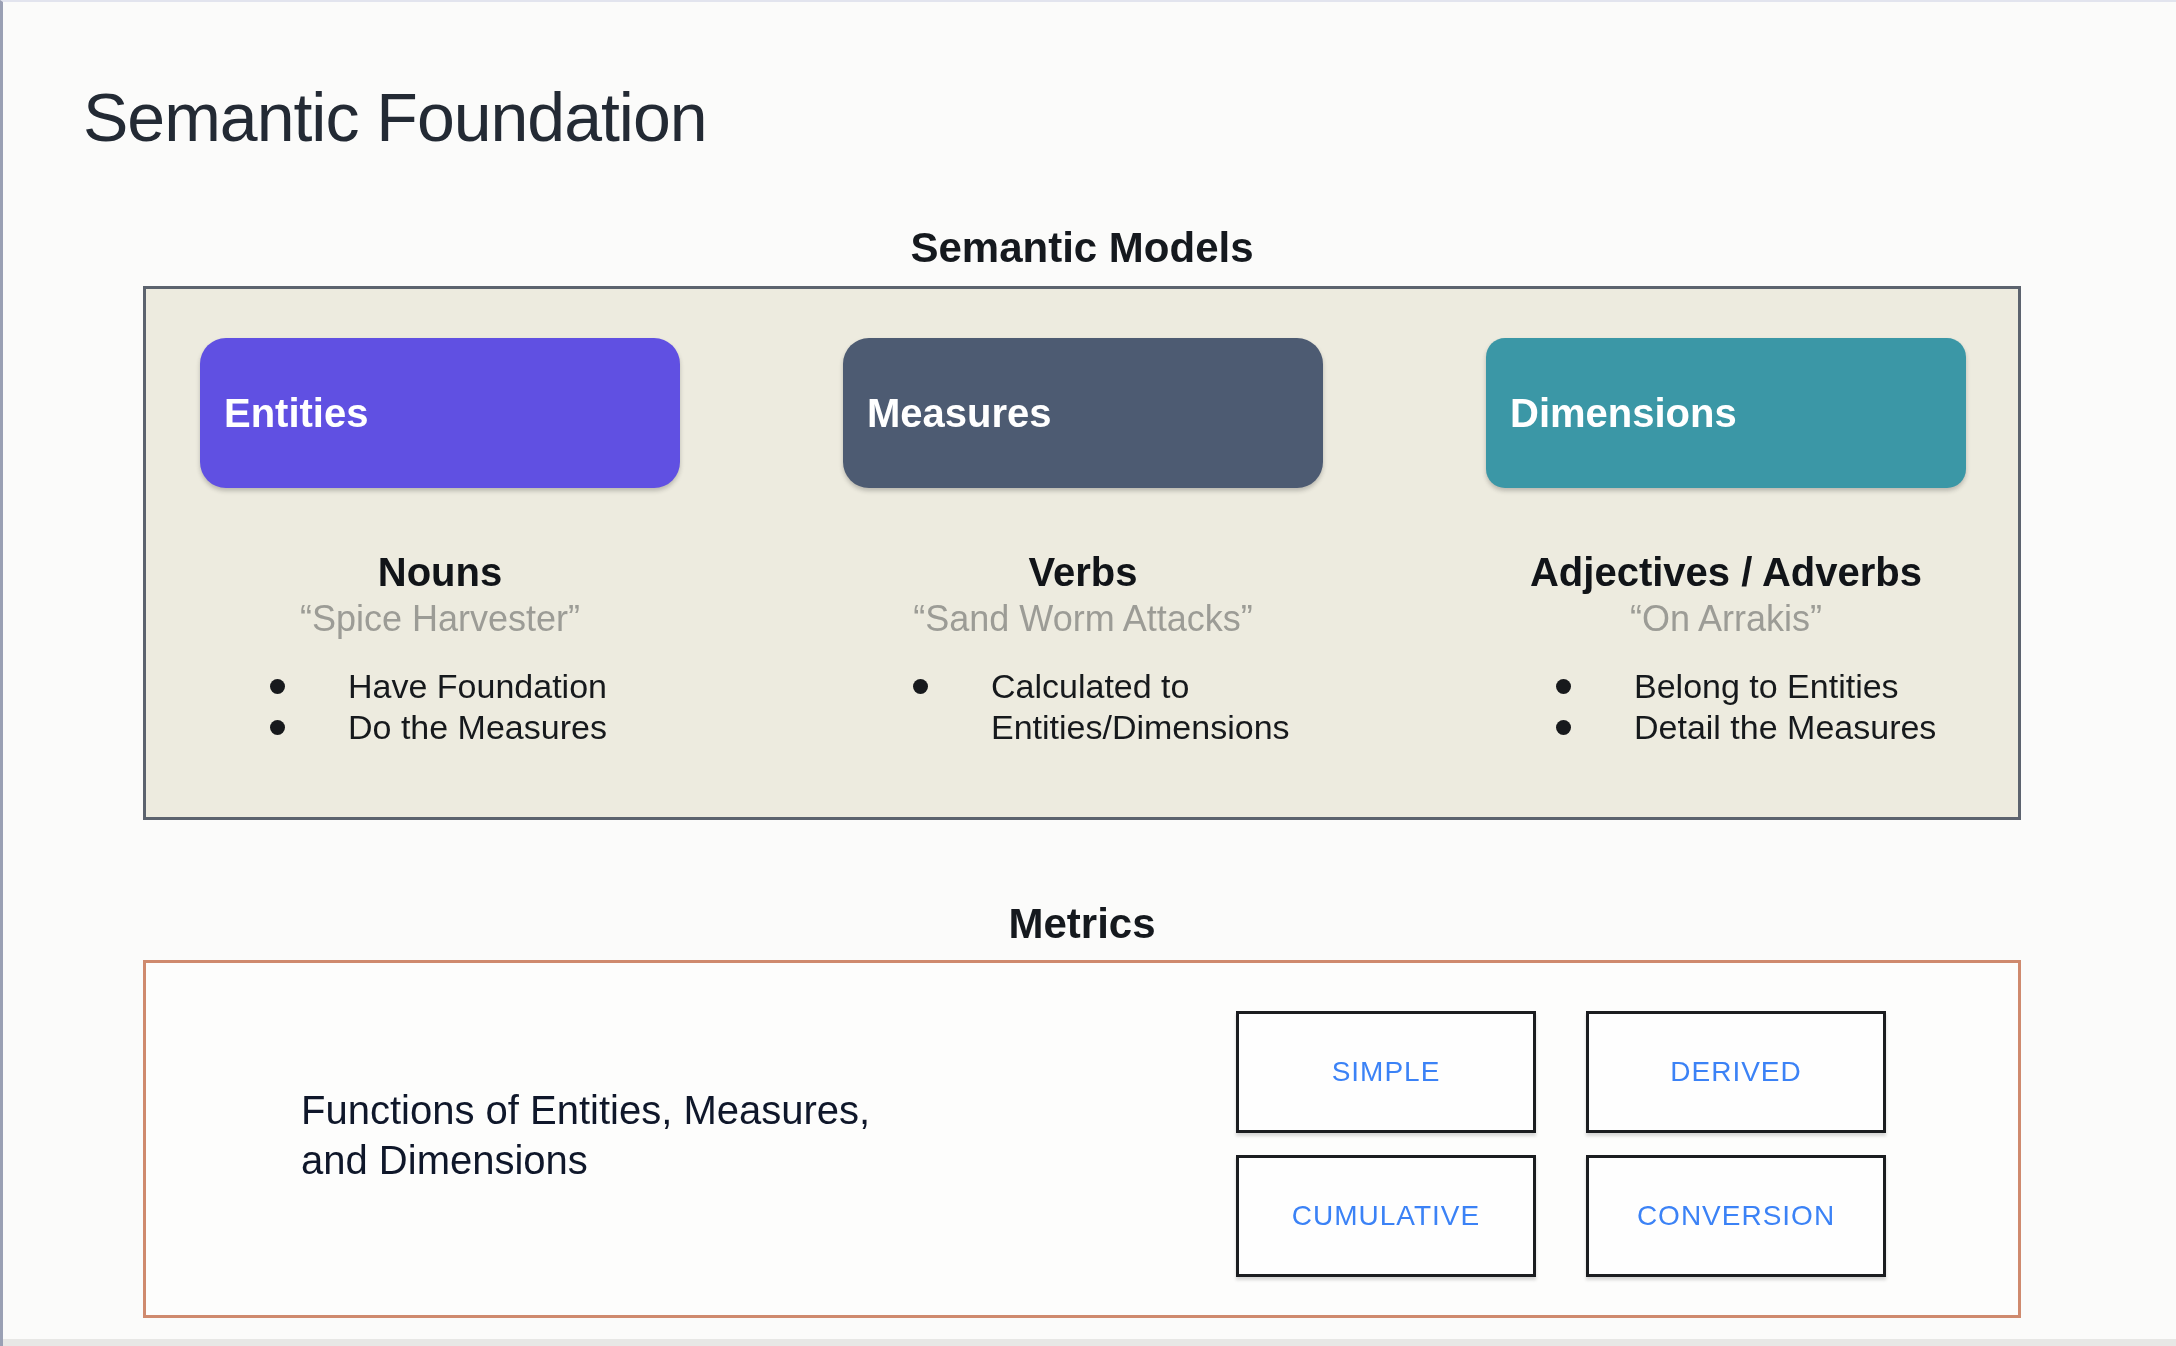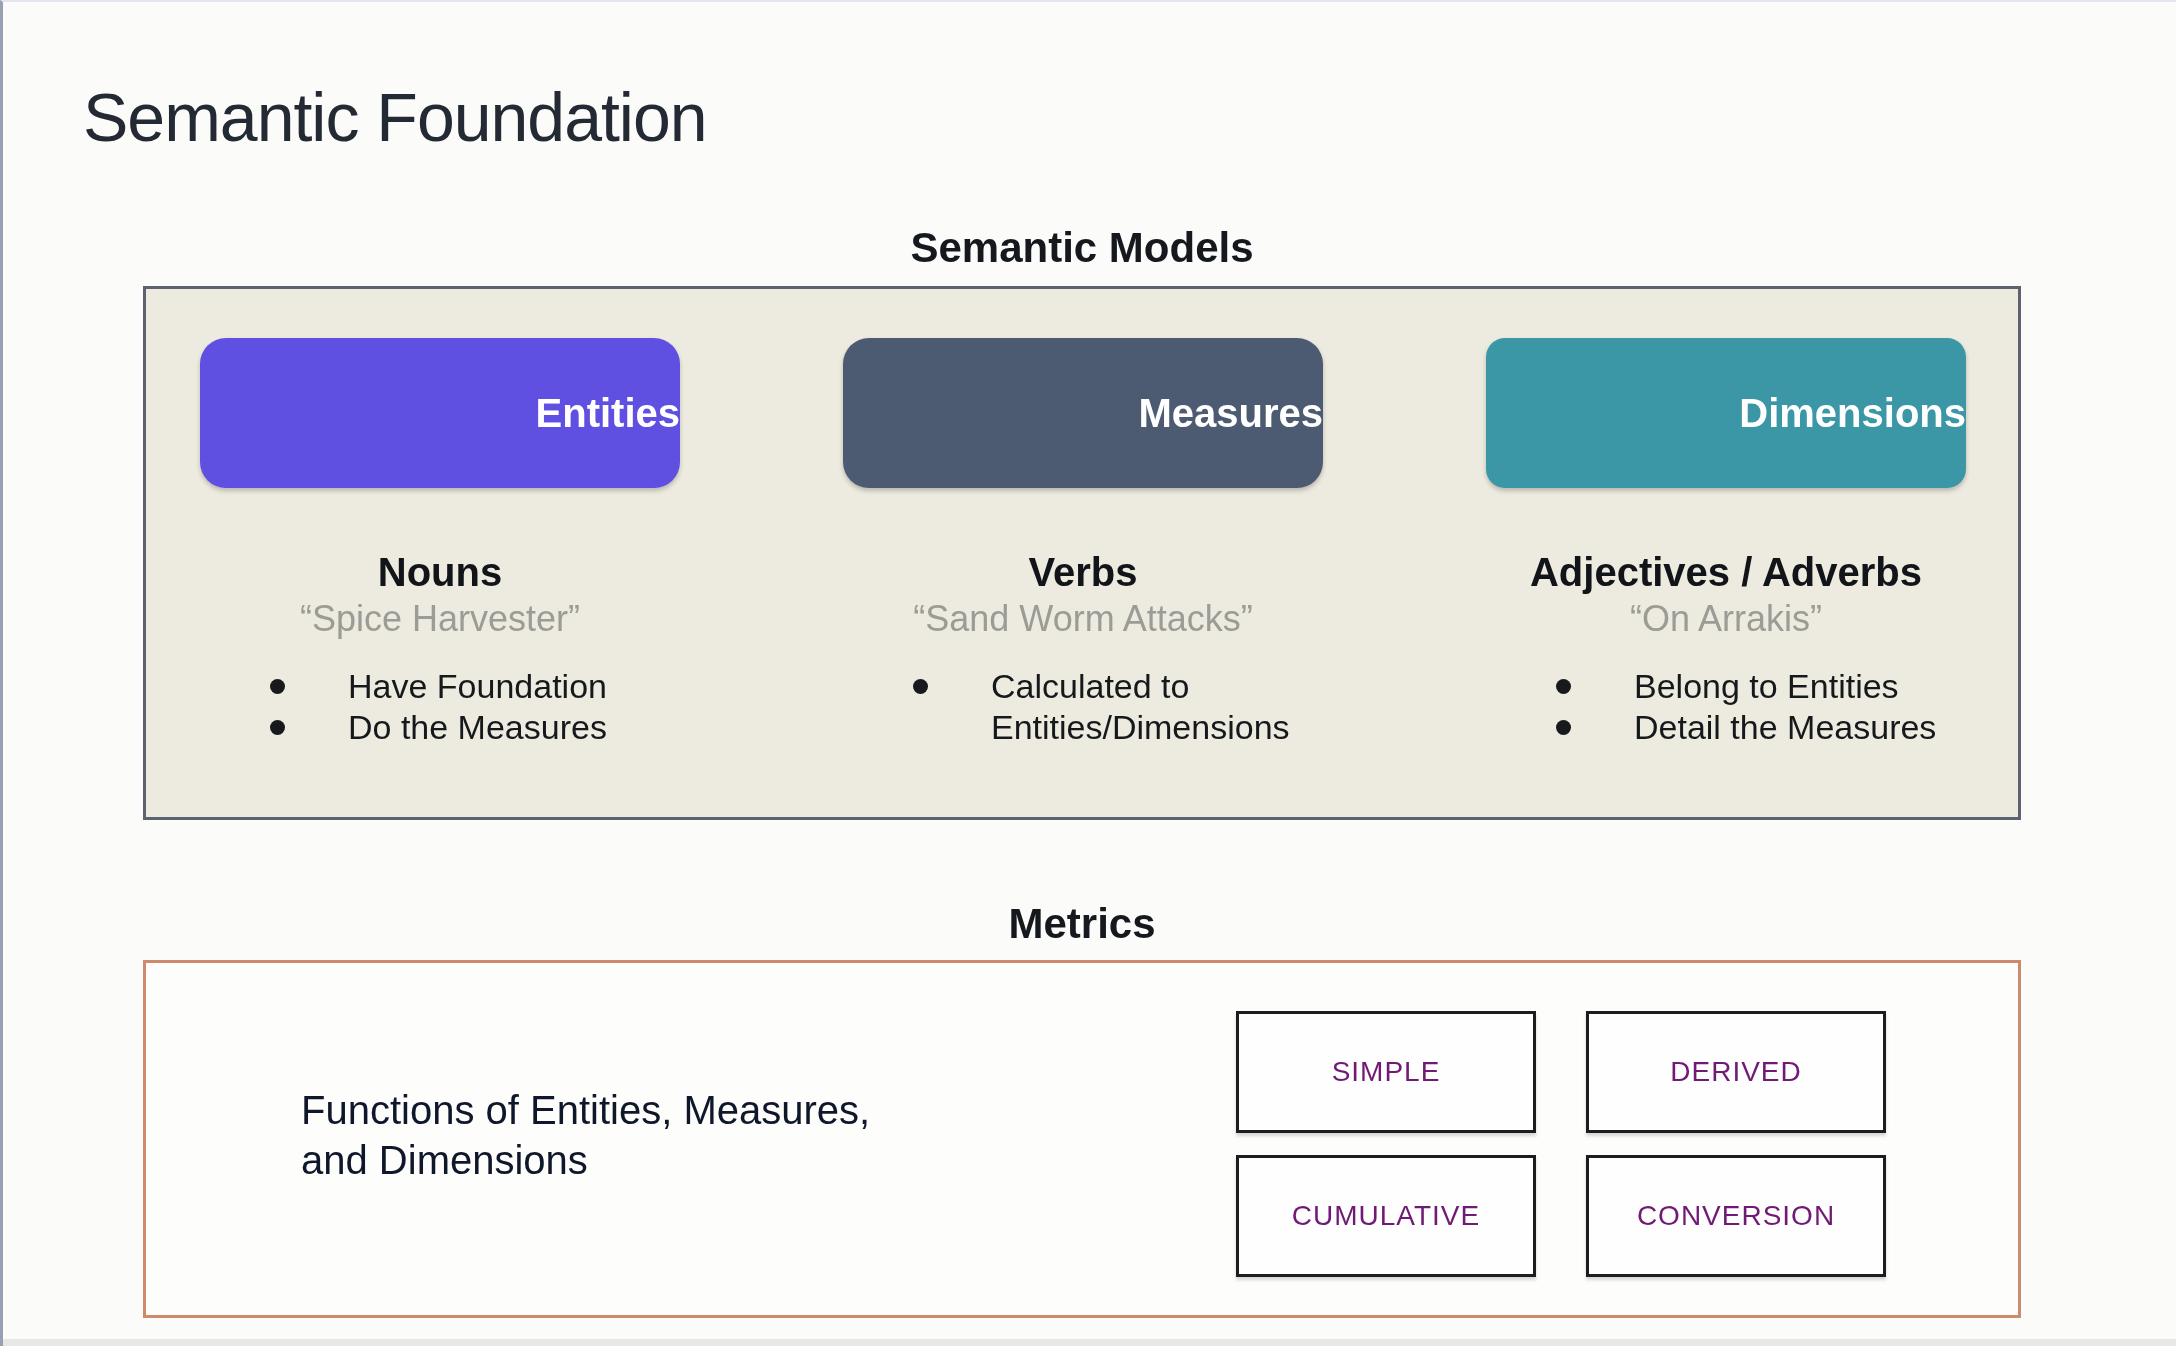--- a/index.html
+++ b/index.html
@@ -57,22 +57,23 @@
   .col-entities   { left: 54px; }
   .col-measures   { left: 697px; }
   .col-dimensions { left: 1340px; }
 
   .pill {
     width: 480px;
     height: 150px;
     border-radius: 26px;
     display: flex;
     align-items: center;
-    justify-content: flex-end;
+    justify-content: flex-start;
     box-shadow: 0 3px 4px rgba(40,40,40,0.25);
+    padding-left: 24px;
   }
   .pill span {
     color: #ffffff;
     font-size: 40px;
     font-weight: 700;
   }
 
   .col-heading {
     margin-top: 62px;
     font-size: 40px;
@@ -145,21 +146,21 @@
     border: 3px solid #1b1d20;
     background: #fefefe;
     display: flex;
     align-items: center;
     justify-content: center;
     box-shadow: 0 3px 3px rgba(60,60,60,0.2);
   }
   .metric-box span {
     font-size: 28px;
     letter-spacing: 1px;
-    color: #701a75;
+    color: #3b82f6;
   }
 
   .bottom-strip {
     position: absolute;
     left: 0;
     right: 0;
     bottom: 0;
     height: 7px;
     background: #e7e7e5;
   }

